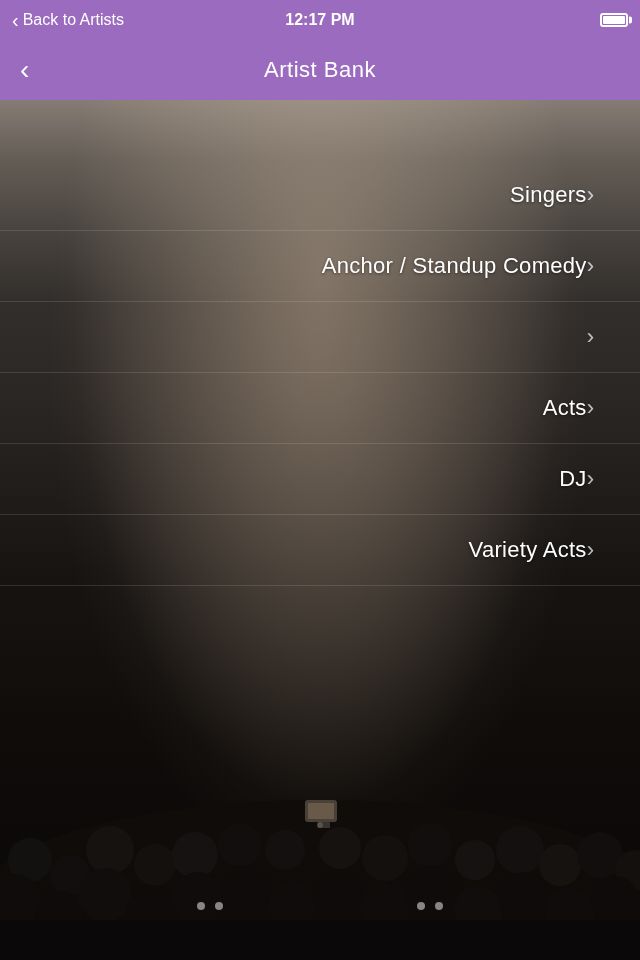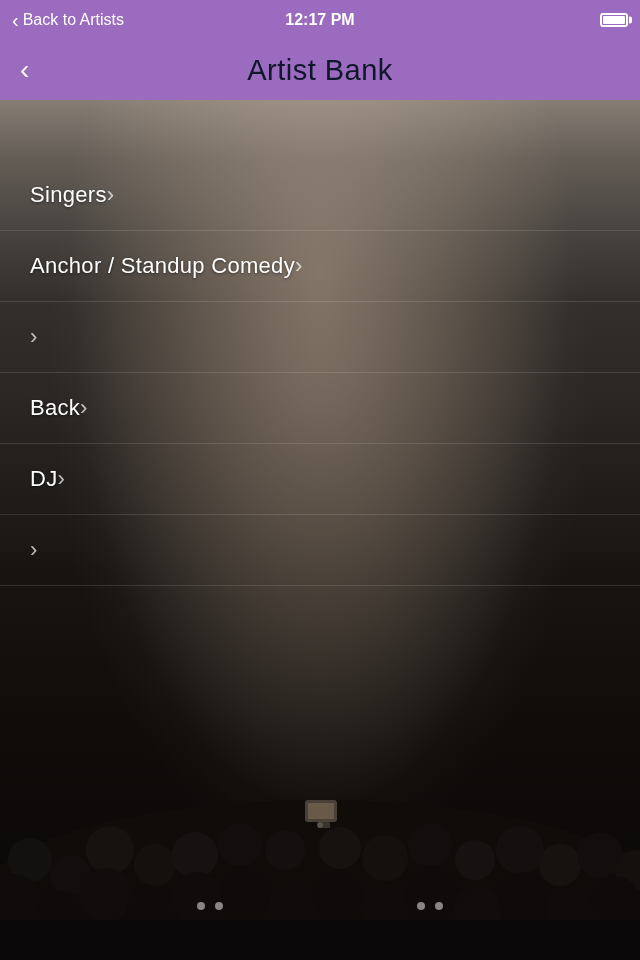--- a/index.html
+++ b/index.html
@@ -99,22 +99,22 @@
       position: absolute;
       left: 20px;
       color: white;
       font-size: 28px;
       font-weight: 300;
       cursor: pointer;
       line-height: 1;
     }
 
     #nav-bar .title {
-      color: #0f172a;
-      font-size: 29px;
+      color: #ffffff;
+      font-size: 22px;
       font-weight: 400;
       letter-spacing: 0.5px;
     }
 
     
     #main-content {
       width: 640px;
       height: 860px;
       position: relative;
       overflow: hidden;
@@ -177,22 +177,22 @@
       height: 100%;
       display: flex;
       flex-direction: column;
       justify-content: flex-start;
       padding-top: 60px;
     }
 
     .menu-item {
       display: flex;
       align-items: center;
-      justify-content: flex-start;
-      padding: 22px 30px 22px 30px;
+      justify-content: flex-end;
+      padding: 22px 46px 22px 30px;
       border-bottom: 1px solid rgba(255,255,255,0.12);
       cursor: pointer;
     }
 
     .menu-item:last-child {
       border-bottom: 1px solid rgba(255,255,255,0.12);
     }
 
     .menu-item-label {
       color: white;
@@ -313,28 +313,29 @@
       <span class="menu-item-chevron">›</span>
     </div>
     <div class="menu-item">
       <span class="menu-item-label">Anchor / Standup Comedy</span>
       <span class="menu-item-chevron">›</span>
     </div>
     <div class="menu-item">
       <span class="menu-item-chevron">›</span>
     </div>
     <div class="menu-item">
-      <span class="menu-item-label">Back</span>
+      <span class="menu-item-label">Acts</span>
       <span class="menu-item-chevron">›</span>
     </div>
     <div class="menu-item">
       <span class="menu-item-label">DJ</span>
       <span class="menu-item-chevron">›</span>
     </div>
     <div class="menu-item">
+      <span class="menu-item-label">Variety Acts</span>
       <span class="menu-item-chevron">›</span>
     </div>
   </div>
 
   <div class="pagination-dots">
     <div class="dot-group">
       <div class="dot"></div>
       <div class="dot"></div>
     </div>
     <div class="dot-group">

